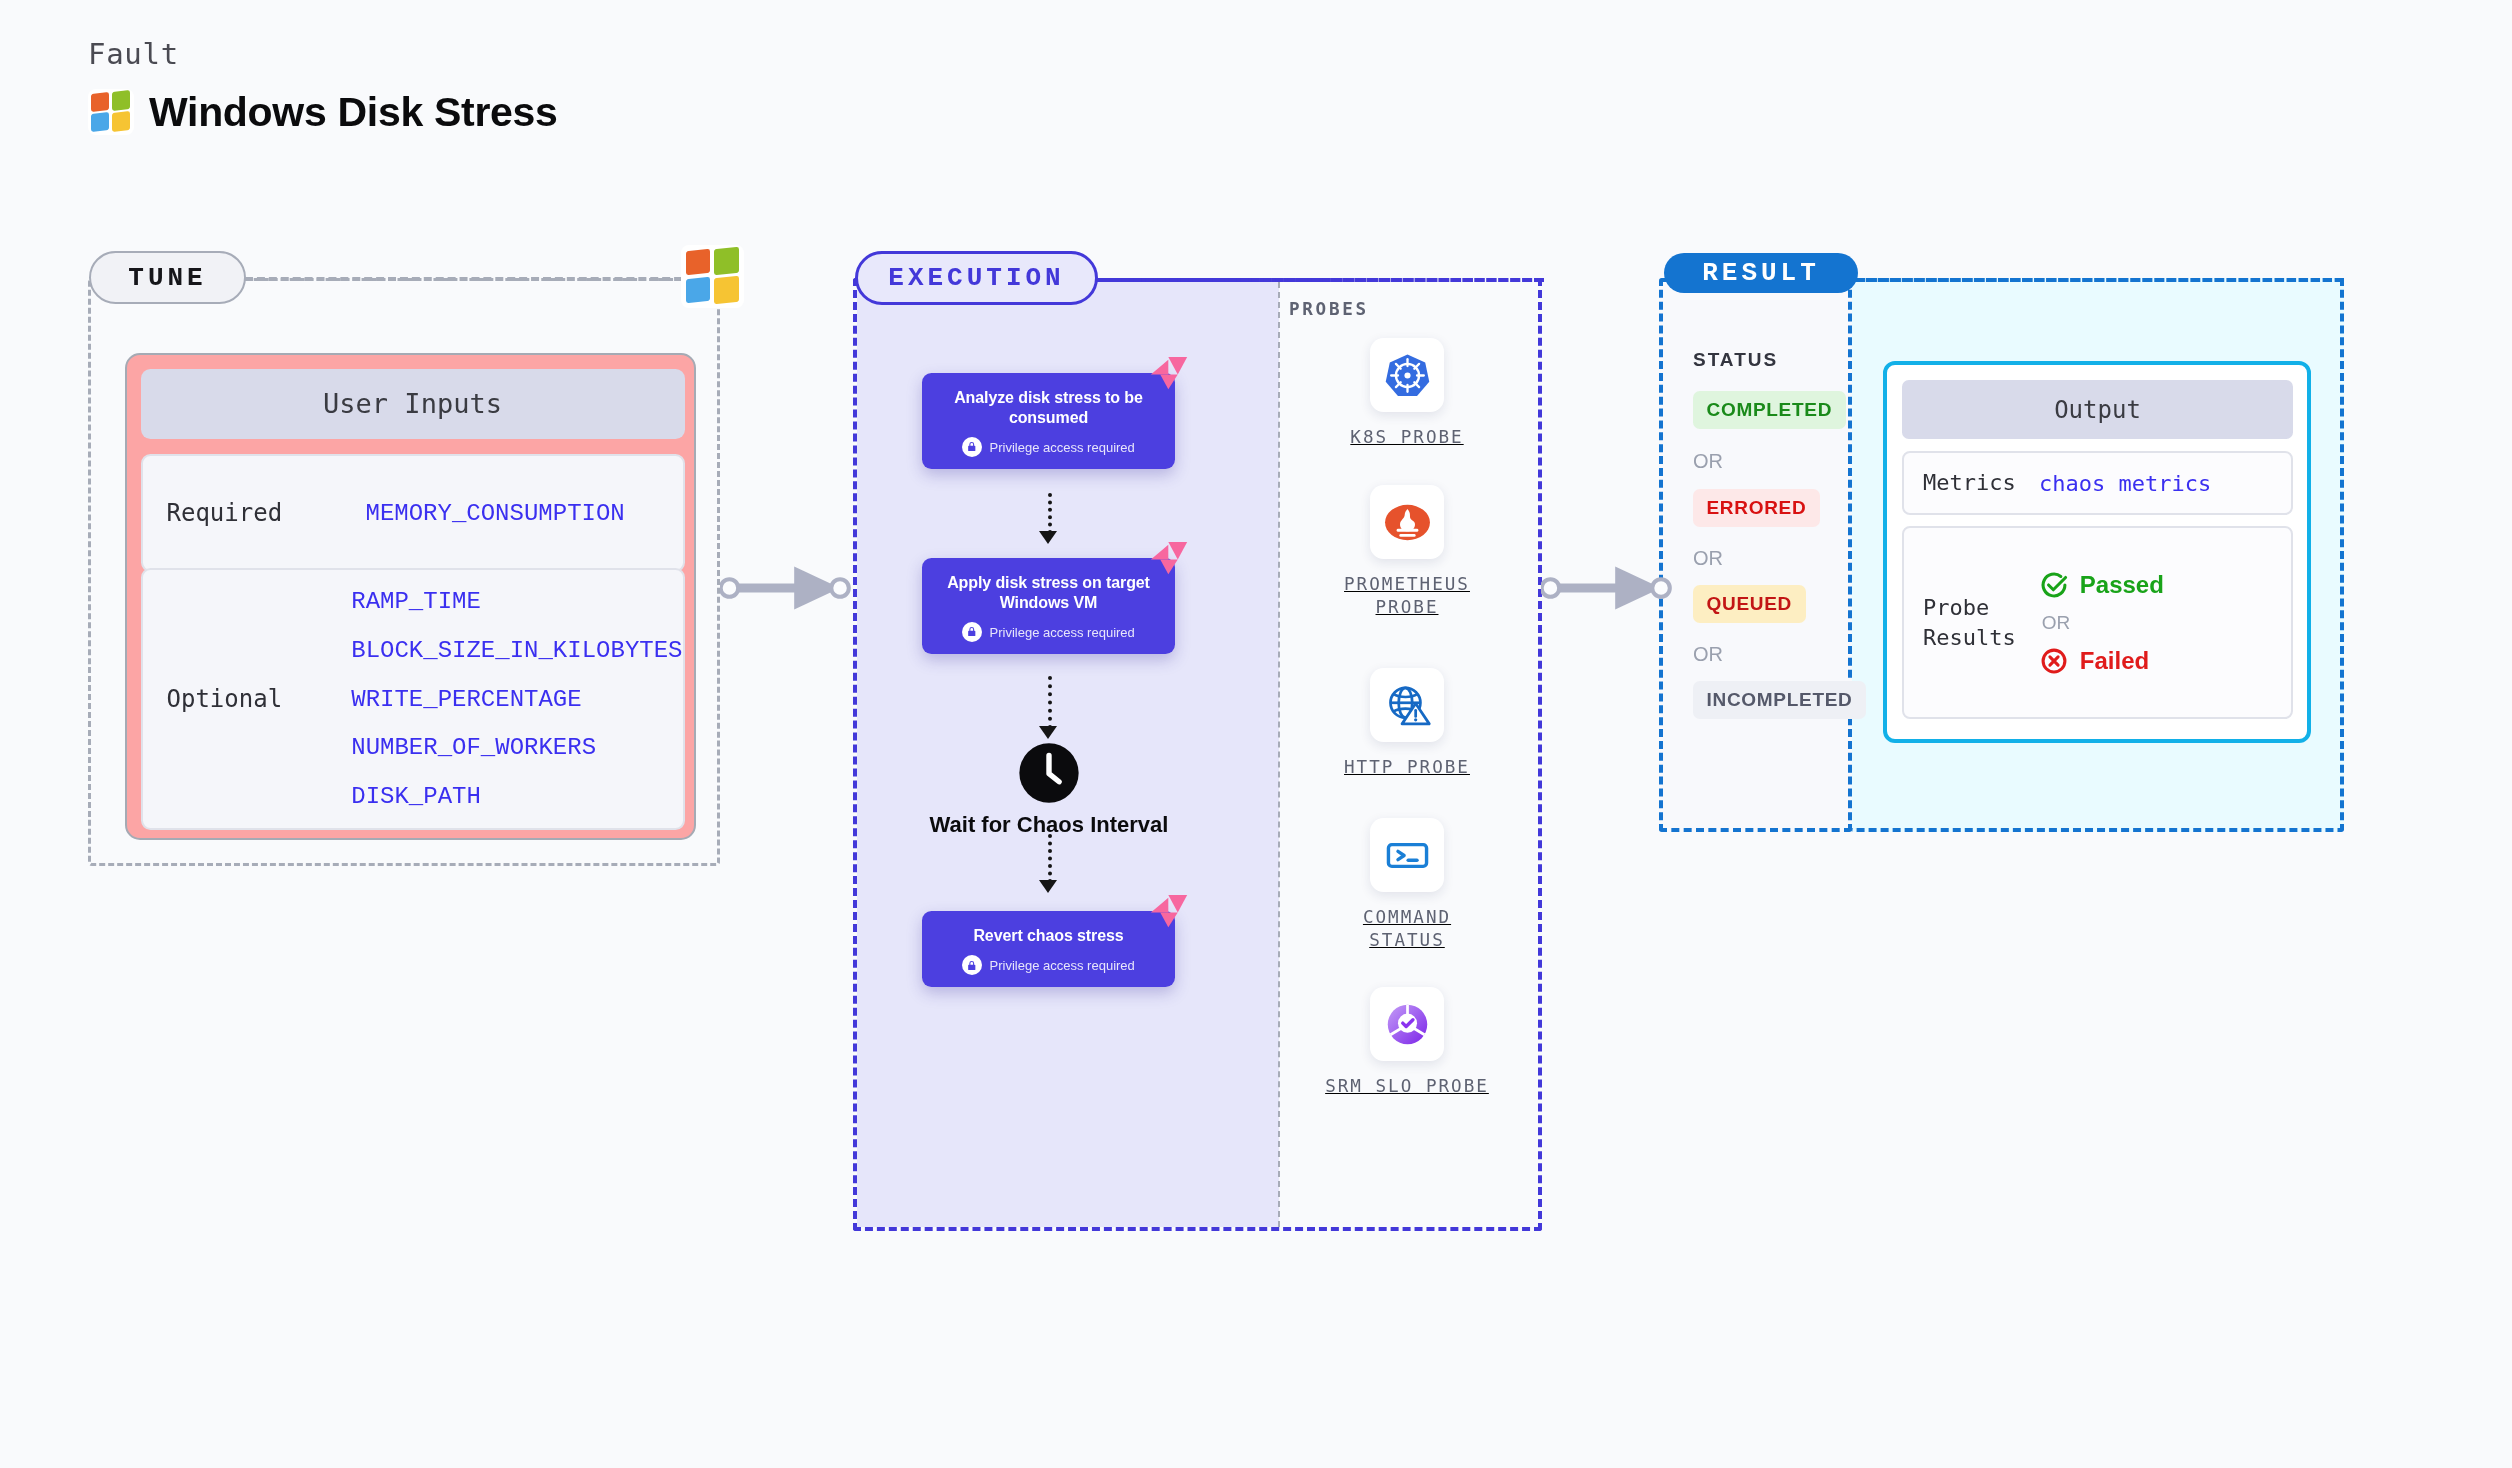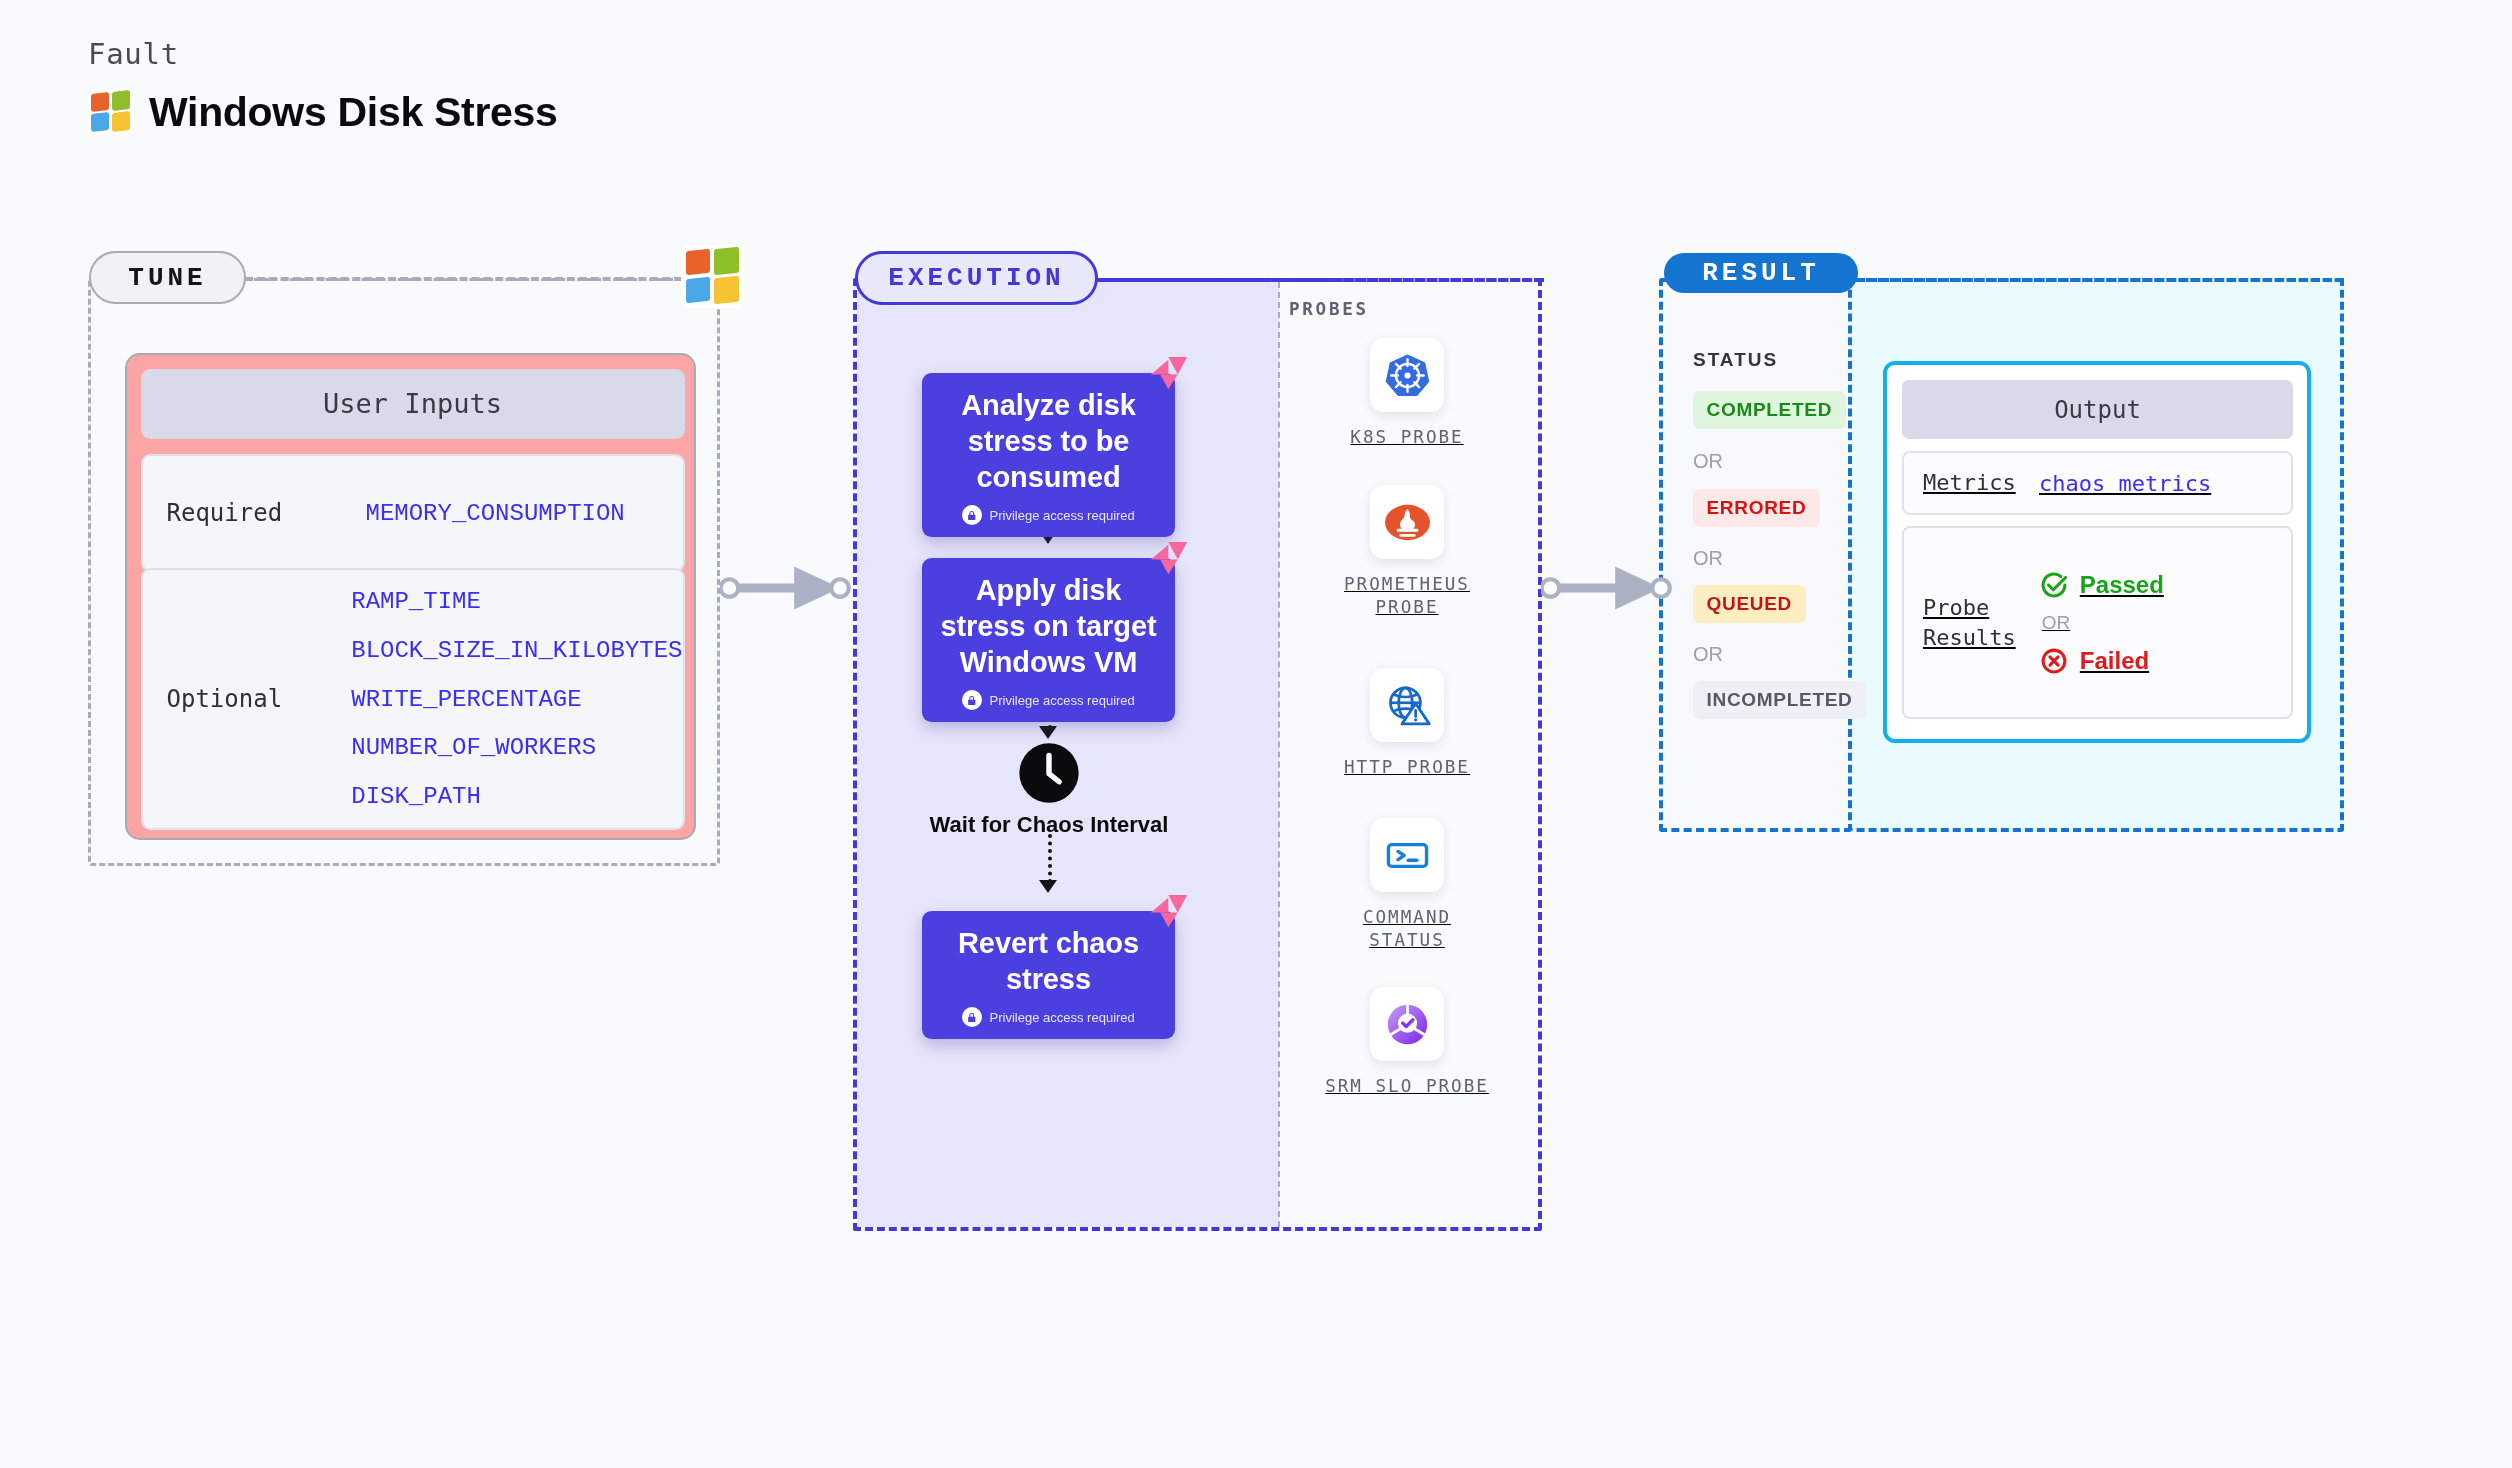--- a/index.html
+++ b/index.html
@@ -62,21 +62,21 @@
     border-left:2.7px dashed #a7acb8;}
   #exec-pill{left:855px;top:251px;width:243px;height:54px;background:#e8e8fb;
     border:3.4px solid #4338d9;}
   #exec-pill span{font-size:26px;color:#4338d9;letter-spacing:4px;}
   #exec-dash{position:absolute;left:1098px;top:278px;width:446px;height:0;
     border-top:4.7px dashed #4338d9;z-index:3;}
 
   .step{position:absolute;left:922px;width:253px;background:#4c3fe0;
     border-radius:9.5px;box-shadow:0 6px 15px rgba(60,50,160,.28);
     box-sizing:border-box;padding:15px 12px 12px;text-align:center;z-index:4;}
-  .step-title{color:#ffffff;font-size:29px;font-weight:bold;line-height:1.24;letter-spacing:-0.1px;}
+  .step-title{color:#ffffff;font-size:16px;font-weight:bold;line-height:1.24;letter-spacing:-0.1px;}
   .priv{display:flex;align-items:center;justify-content:center;gap:7.4px;margin-top:9.5px;}
   .priv-txt{color:#e7e5fb;font-size:13px;}
   .lock{width:20px;height:20px;border-radius:50%;background:#ffffff;
     display:flex;align-items:center;justify-content:center;}
   .litmus{position:absolute;right:-15px;top:-16px;width:42px;height:35px;z-index:5;}
 
   #step1{top:373px;}
   #step2{top:558px;}
   #step3{top:911px;}
 
@@ -124,21 +124,21 @@
   #sb2{top:585px;}  #or2{left:1693px;top:643px;}
   #sb3{top:681px;}
 
   #output-card{position:absolute;left:1883px;top:361px;width:428px;height:382px;
     background:#ffffff;border:4.7px solid #12b0e8;border-radius:12px;box-sizing:border-box;}
   #output-head{position:absolute;left:15px;top:15px;width:391px;height:59px;
     background:#d8daea;border-radius:6.8px;display:flex;align-items:center;justify-content:center;}
   #output-head span{font-family:"DejaVu Sans Mono","Liberation Mono",monospace;
     font-size:24px;color:#3a3b42;}
   .out-box{position:absolute;left:15px;width:391px;background:#fcfcfe;border:2px solid #e0e2ea;
-    border-radius:8px;box-sizing:border-box;display:flex;align-items:center;text-decoration:underline;}
+    border-radius:8px;box-sizing:border-box;display:flex;align-items:center;}
   #metrics-box{top:86px;height:64px;}
   #proberes-box{top:161px;height:193px;}
   .out-label{font-family:"DejaVu Sans Mono","Liberation Mono",monospace;font-size:22px;
     color:#2f3037;width:135px;padding-left:19px;box-sizing:border-box;line-height:1.35;}
   #metrics-val{font-family:"DejaVu Sans Mono","Liberation Mono",monospace;font-size:22px;color:#3a2ff0;}
   .res-col{display:flex;flex-direction:column;gap:12px;}
   .res-row{display:flex;align-items:center;gap:10.8px;}
   .res-row b{font-size:24px;}
   .res-or{font-size:19px;color:#9aa0ae;padding-left:2.7px;}
 

